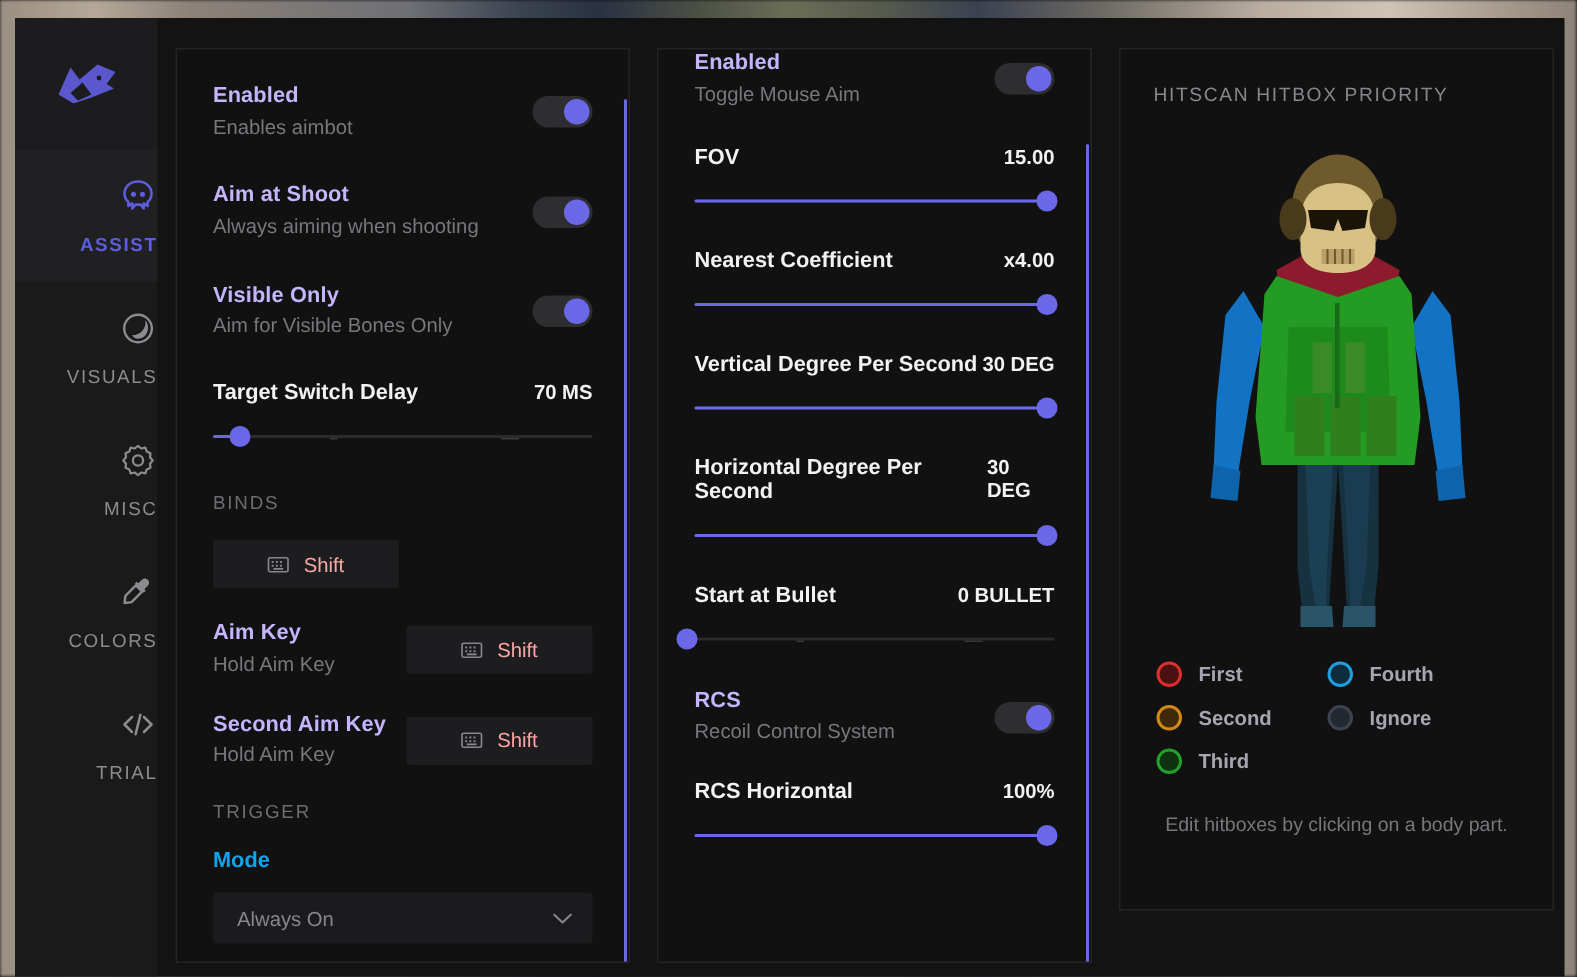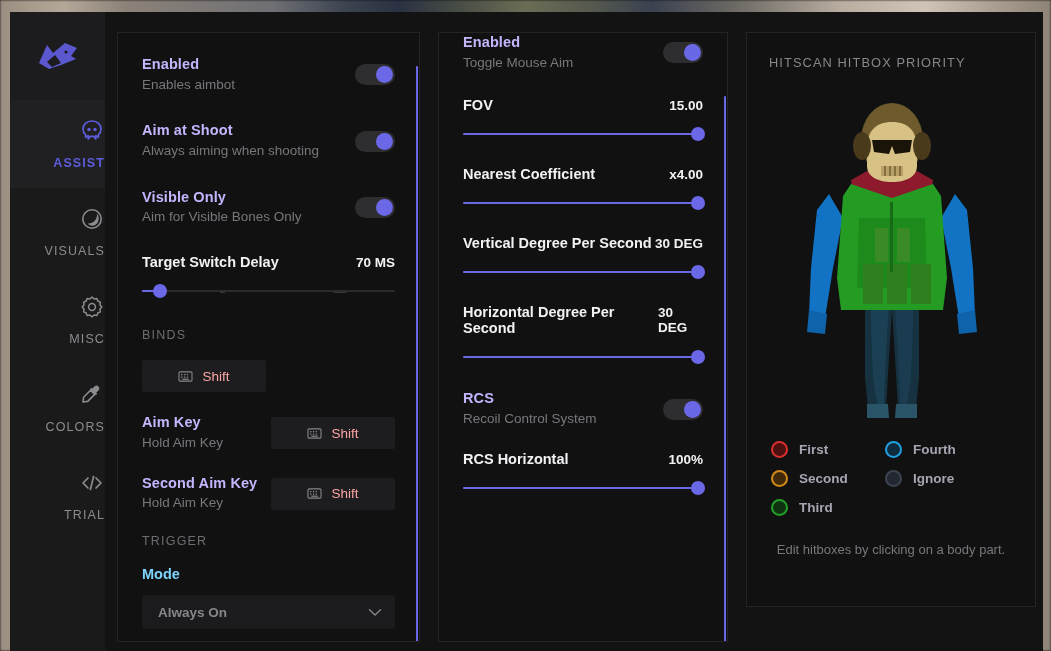--- a/index.html
+++ b/index.html
@@ -134,27 +134,27 @@
     margin-bottom: 21px;
   }
   .bind-btn {
     width: 124px; height: 32px; background: #1d1d1f;
     display: flex; align-items: center; justify-content: center; gap: 9px;
     color: #fca5a5; font-size: 13.5px; border-radius: 2px; cursor: pointer;
   }
   .kbd-icon { width: 15px; height: 13px; display: block; }
   
   .field-label {
-    color: #7dd3fc; font-size: 14.5px; font-weight: 700; margin-bottom: 13px;
+    color: #0ea5e9; font-size: 14.5px; font-weight: 700; margin-bottom: 13px;
   }
   .dropdown {
     height: 34px; background: #1b1b1d;
     display: flex; align-items: center; justify-content: space-between;
     padding: 0 13px 0 16px; color: #86868b; font-size: 13.5px;
-    border-radius: 3px; cursor: pointer; font-weight: bold;
+    border-radius: 3px; cursor: pointer;
   }
   .chev { width: 14px; height: 9px; display: block; }
   #weapon-select {
     margin: 18px 20px 19px 20px; height: 38px; background: #1e1e20;
     display: flex; align-items: center; justify-content: center; gap: 10px;
     color: #808085; font-size: 13.5px; border-radius: 4px; cursor: pointer;
   }
   
   #panel-hitbox .hb-title {
     color: #87878c; font-size: 12.8px; letter-spacing: 1.1px;
@@ -419,20 +419,33 @@
             <span class="s-label">Horizontal Degree Per Second</span>
             <span class="s-value">30 DEG</span>
           </div>
           <div class="slider">
             <div class="track"></div>
             <div class="fill" style="width:98%"></div>
             <div class="thumb" style="left:98%"></div>
           </div>
         </div>
 
+        <div class="row-slider">
+          <div class="slider-head">
+            <span class="s-label">Start at Bullet</span>
+            <span class="s-value">0 BULLET</span>
+          </div>
+          <div class="slider" style="margin-left:-10px">
+            <div class="track"></div>
+            <div class="tick" style="left:31%"></div>
+            <div class="tick" style="left:76%;width:12px"></div>
+            <div class="fill" style="width:2%"></div>
+            <div class="thumb" style="left:2%"></div>
+          </div>
+        </div>
 
         <div class="row-toggle" style="margin-bottom:22px">
           <div class="row-text">
             <div class="title">RCS</div>
             <div class="sub">Recoil Control System</div>
           </div>
           <div class="toggle">
             <div class="knob"></div>
           </div>
         </div>

